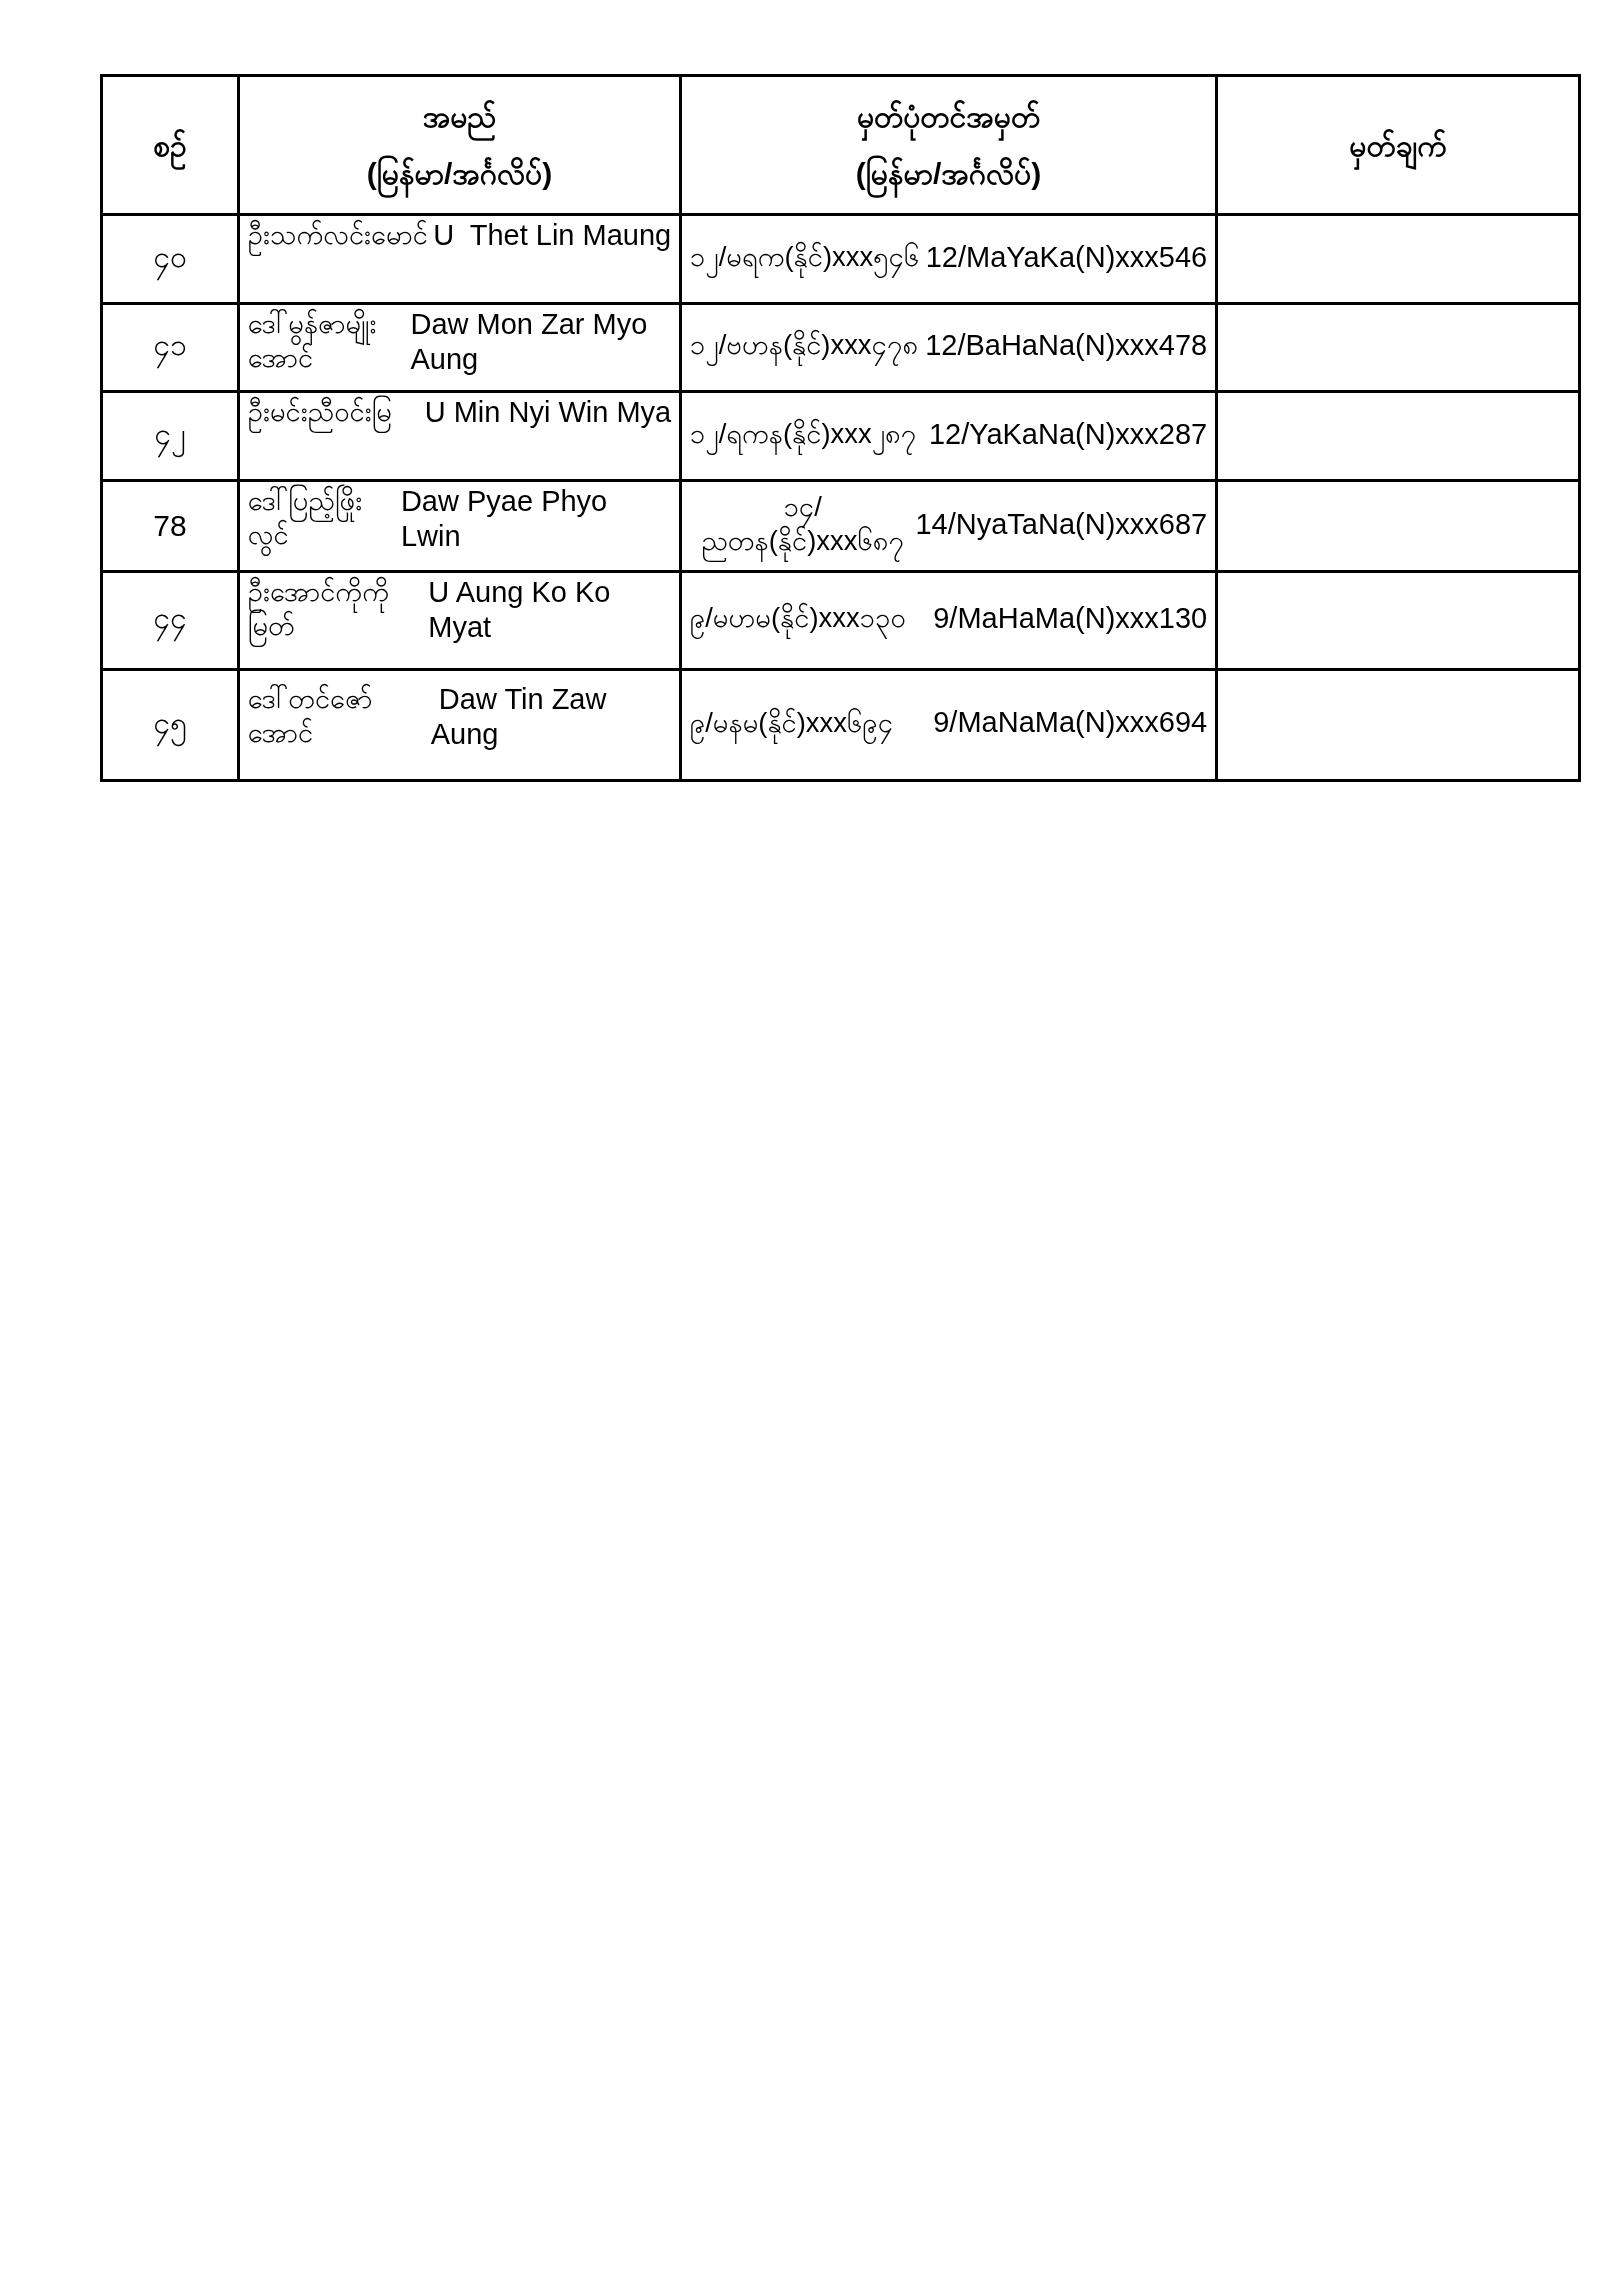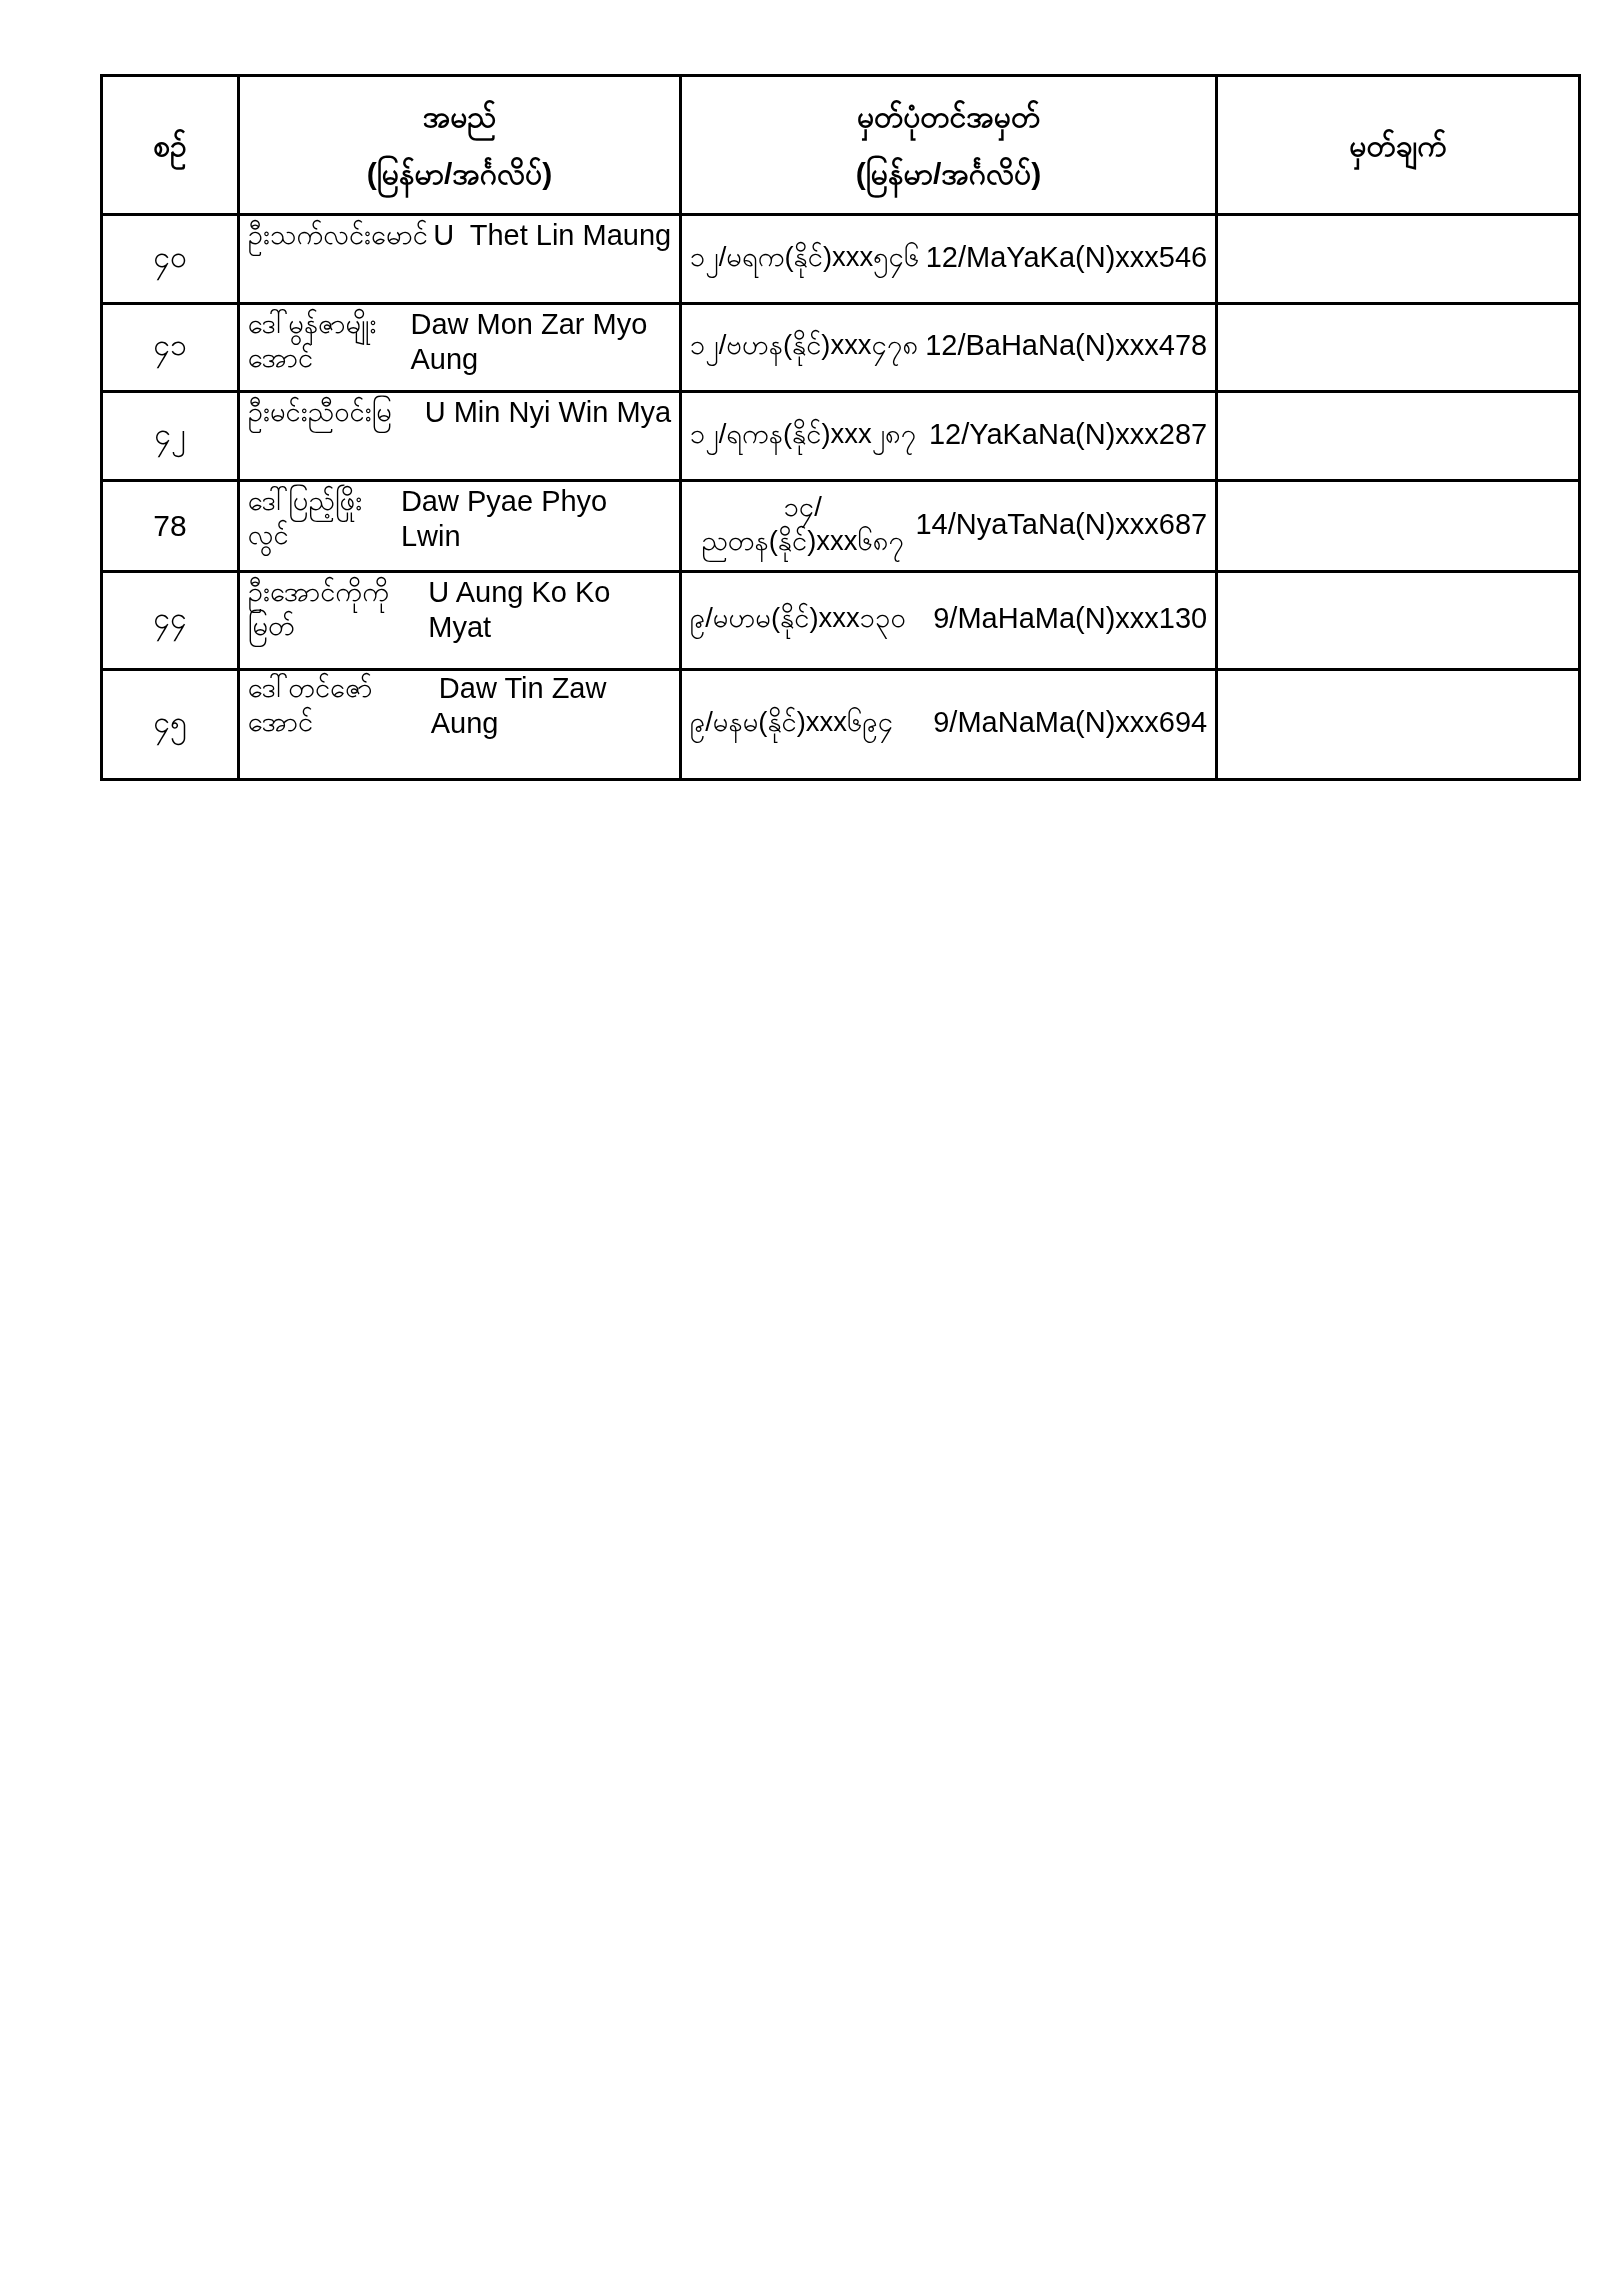--- a/index.html
+++ b/index.html
@@ -76,21 +76,21 @@
     font-size: 29px;
     line-height: 1.2;
     white-space: pre-wrap;
   }
   tr.r0 td { height: 86px; }   
   tr.r1 td { height: 85px; }
   tr.r2 td { height: 86px; }
   tr.r3 td { height: 86px; }
   tr.r4 td { height: 95px; }
   tr.r5 td { height: 107px; }
-  tr.r5 td.name-cell .cellwrap { padding-bottom: 27.4px; padding-top: 0; }
+  tr.r5 td.name-cell .cellwrap { padding-bottom: 27.4px; padding-top: 11px; }
   tr.r5 td.reg-cell  .cellwrap { padding-bottom: 25.5px; padding-top: 21px; }
   td.remark-cell {
     font-size: 27.4px;
     text-align: center;
   }
 </style>
 </head>
 <body>
 
 <div class="page">

